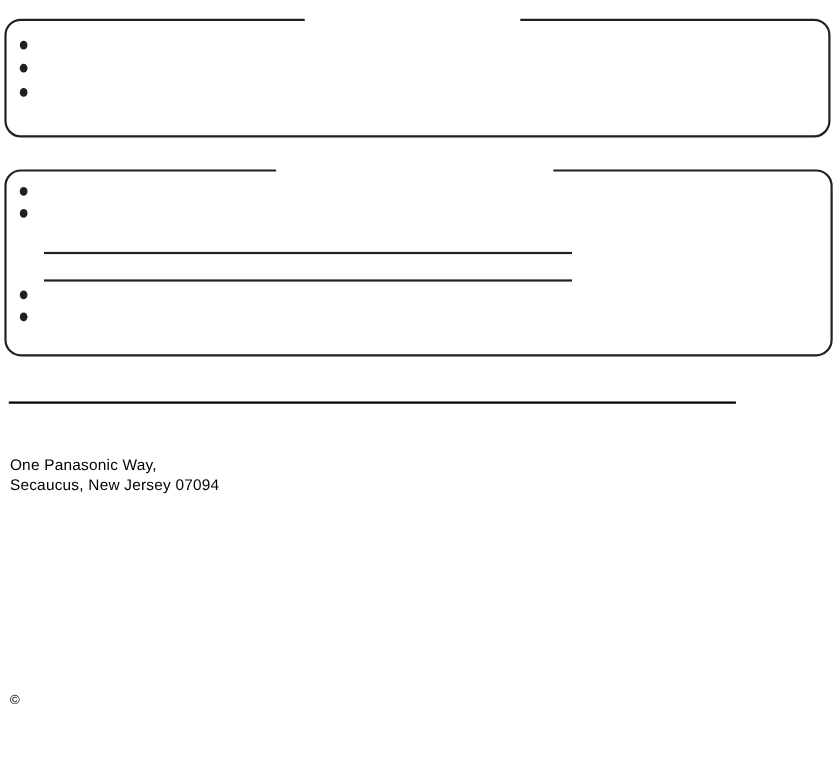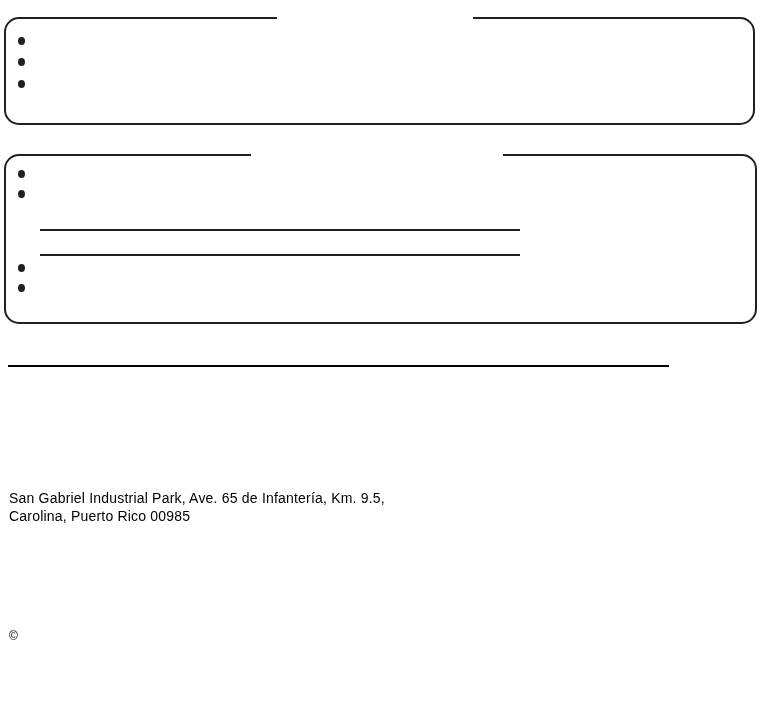--- a/index.html
+++ b/index.html
@@ -123,21 +123,21 @@
     <span class="bullet b1"></span>
     <span class="bullet b2"></span>
     <div class="blank-line l1"></div>
     <div class="blank-line l2"></div>
     <span class="bullet b3"></span>
     <span class="bullet b4"></span>
   </div>
 
   <div class="divider"></div>
 
+  <div class="address address-us">
+    <div>One Panasonic Way,</div>
+    <div>Secaucus, New Jersey 07094</div>
+  </div>
 
-  <div class="address address-pr">
-    <div>San Gabriel Industrial Park, Ave. 65 de Infantería, Km. 9.5,</div>
-    <div>Carolina, Puerto Rico 00985</div>
-  </div>
 
   <div class="copyright">©</div>
 
 </div>
 
 </body></html>

